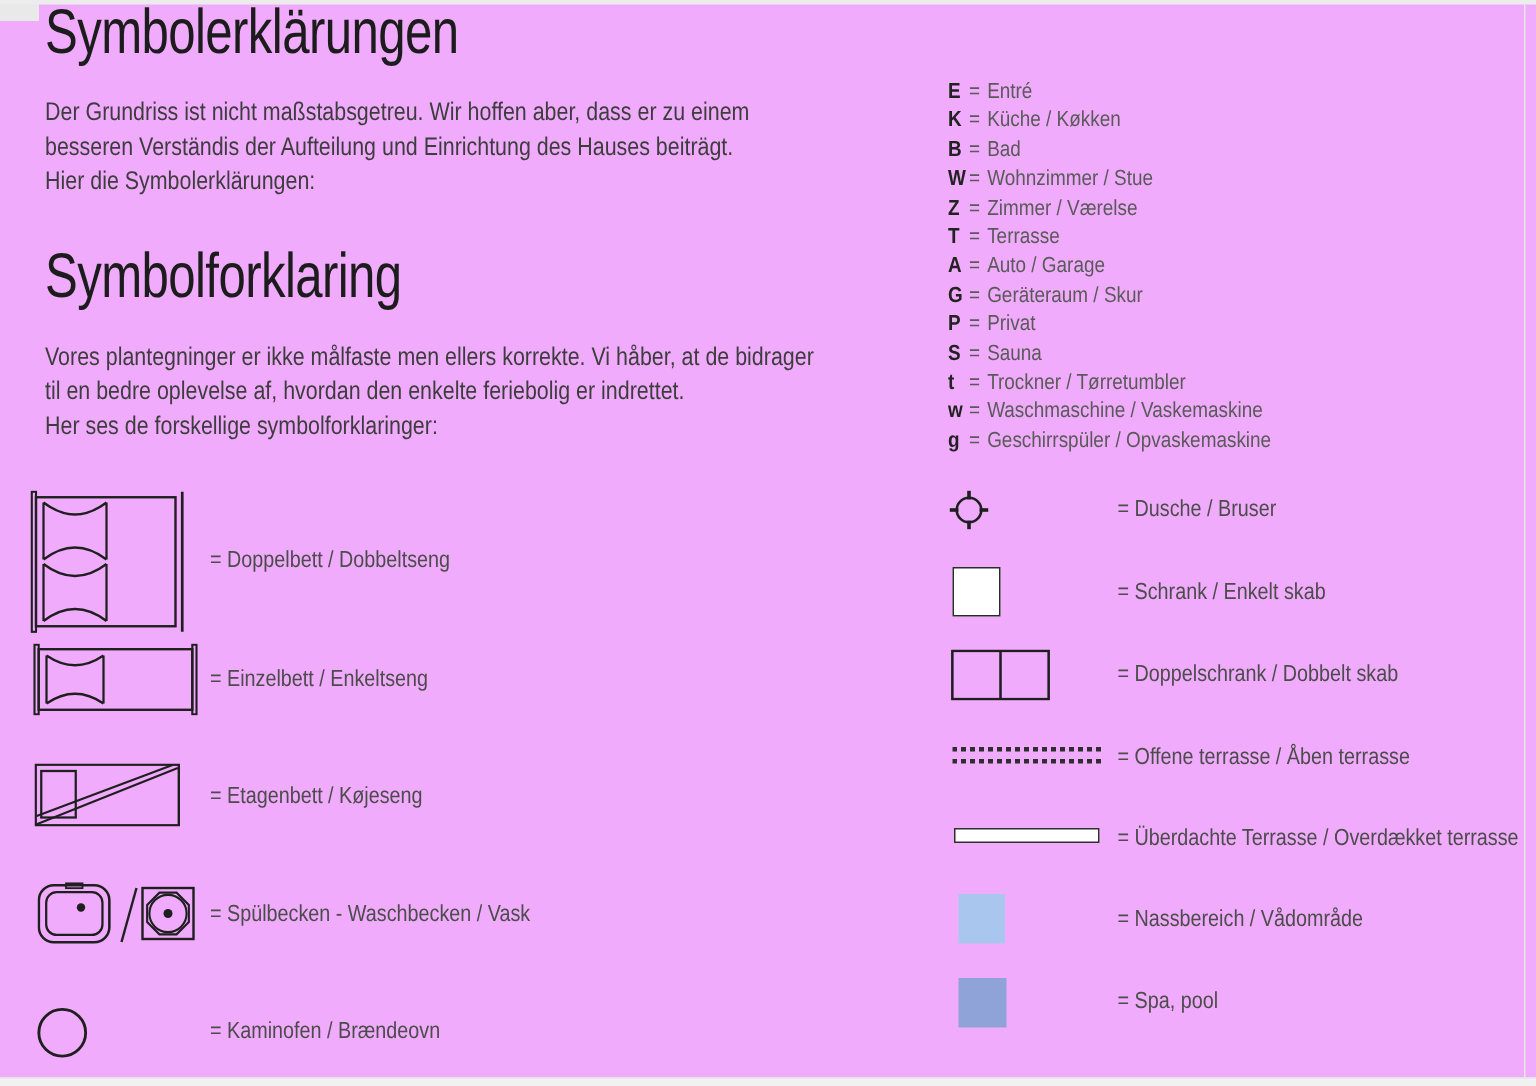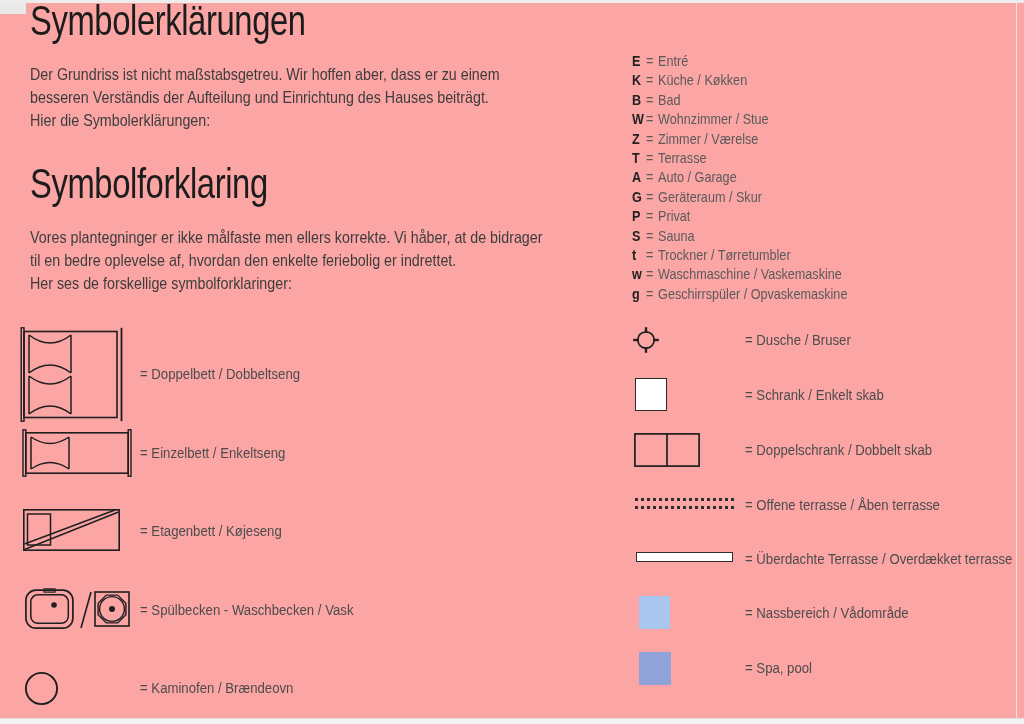--- a/index.html
+++ b/index.html
@@ -1,17 +1,17 @@
 <!DOCTYPE html>
 <html><head>
 <meta charset="utf-8">
 <style>
   html,body{margin:0;padding:0;background:#ffffff;}
   #page{
-    position:relative;width:1024px;height:724px;background:#fca5a5;
+    position:relative;width:1024px;height:724px;background:#f0abfc;
     font-family:"Liberation Sans","DejaVu Sans",sans-serif;overflow:hidden;
   }
   
   .edge-top{position:absolute;left:0;top:0;width:1024px;height:3px;background:#ececec;}
   .corner-tl{position:absolute;left:0;top:0;width:26px;height:14px;background:#e9e9e9;}
   .edge-bottom{position:absolute;left:0;top:718px;width:1024px;height:6px;background:#f1f1f1;border-top:1px solid #e3e3e3;}
   .edge-right{position:absolute;left:1016px;top:3px;width:1px;height:715px;background:#e8e8e8;}
 
   .cond{transform-origin:0 0;white-space:nowrap;}
   .title{

